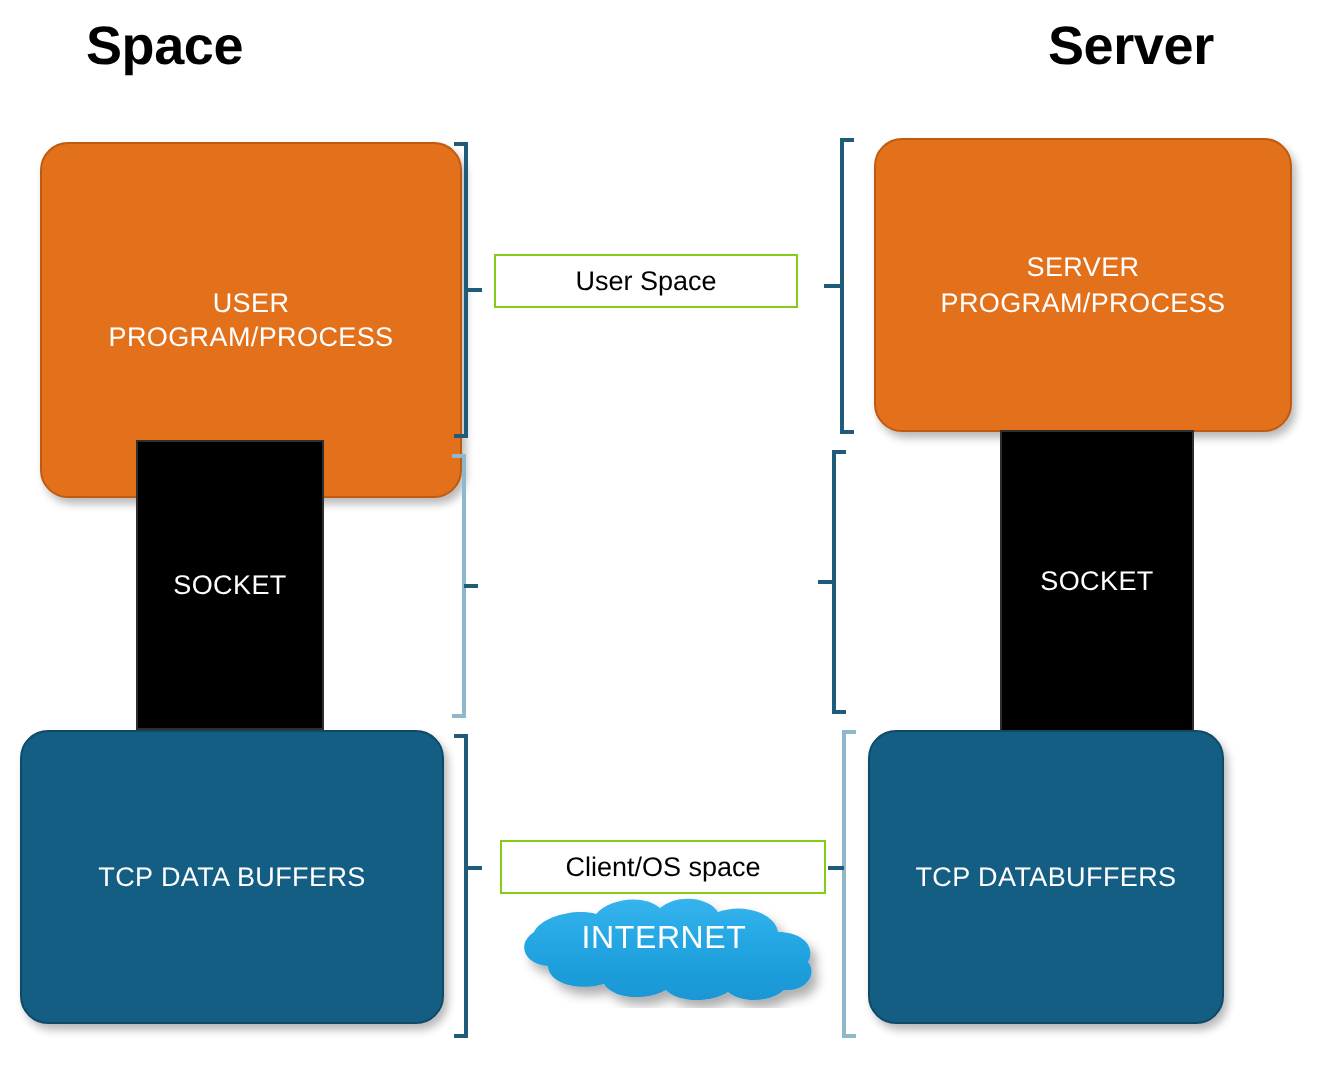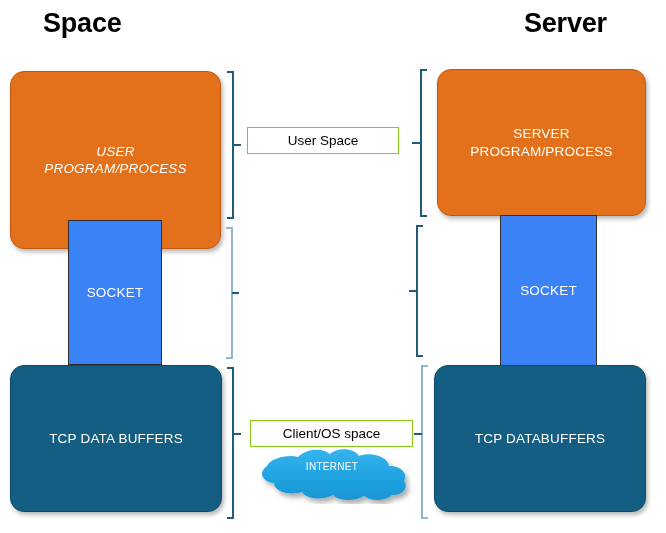--- a/index.html
+++ b/index.html
@@ -46,40 +46,40 @@
   }
   .node .label { padding: 0 6px; }
 
   .node-orange {
     background: #E3701A;
     border: 1px solid #C05A10;
     border-radius: 14px;
     box-shadow: 2px 3px 4px rgba(0,0,0,0.28);
   }
   .node-green {
-    background: #3b82f6;
+    background: #000000;
     border: 1px solid #2F2F2F;
     border-radius: 0;
   }
   .node-blue {
     background: #145E83;
     border: 1px solid #0E4A68;
     border-radius: 14px;
     box-shadow: 2px 3px 4px rgba(0,0,0,0.28);
   }
 
   
-  #box-client-user   { left: 10px;  top: 71px;  width: 211px; height: 178px; font-style: italic; }
+  #box-client-user   { left: 20px;  top: 71px;  width: 211px; height: 178px; }
   #box-client-socket { left: 68px;  top: 220px; width: 94px;  height: 145px; z-index: 1;}
   #box-client-tcp    { left: 10px;  top: 365px; width: 212px; height: 147px; z-index: 2;}
 
   
   #box-server-user   { left: 437px; top: 69px;  width: 209px; height: 147px; }
   #box-server-socket { left: 500px; top: 215px; width: 97px;  height: 151px; z-index: 1;}
-  #box-server-tcp    { left: 434px; top: 365px; width: 212px; height: 147px; z-index: 2;}
+  #box-server-tcp    { left: 434px; top: 365px; width: 178px; height: 147px; z-index: 2;}
 
   
   .space-label {
     position: absolute;
     background: #ffffff;
     border: 1px solid #84cc16;
     color: #000000;
     font-size: 13.5px;
     display: flex;
     align-items: center;
@@ -109,21 +109,21 @@
     height: 56px;
     z-index: 6;
   }
   #cloud .cloud-text {
     position: absolute;
     left: 0;
     top: 13px;
     width: 148px;
     text-align: center;
     color: #ffffff;
-    font-size: 10px;
+    font-size: 16px;
     letter-spacing: 0.3px;
     z-index: 2;
     pointer-events: none;
   }
 </style>
 </head>
 <body>
 
 <div id="canvas">
 

